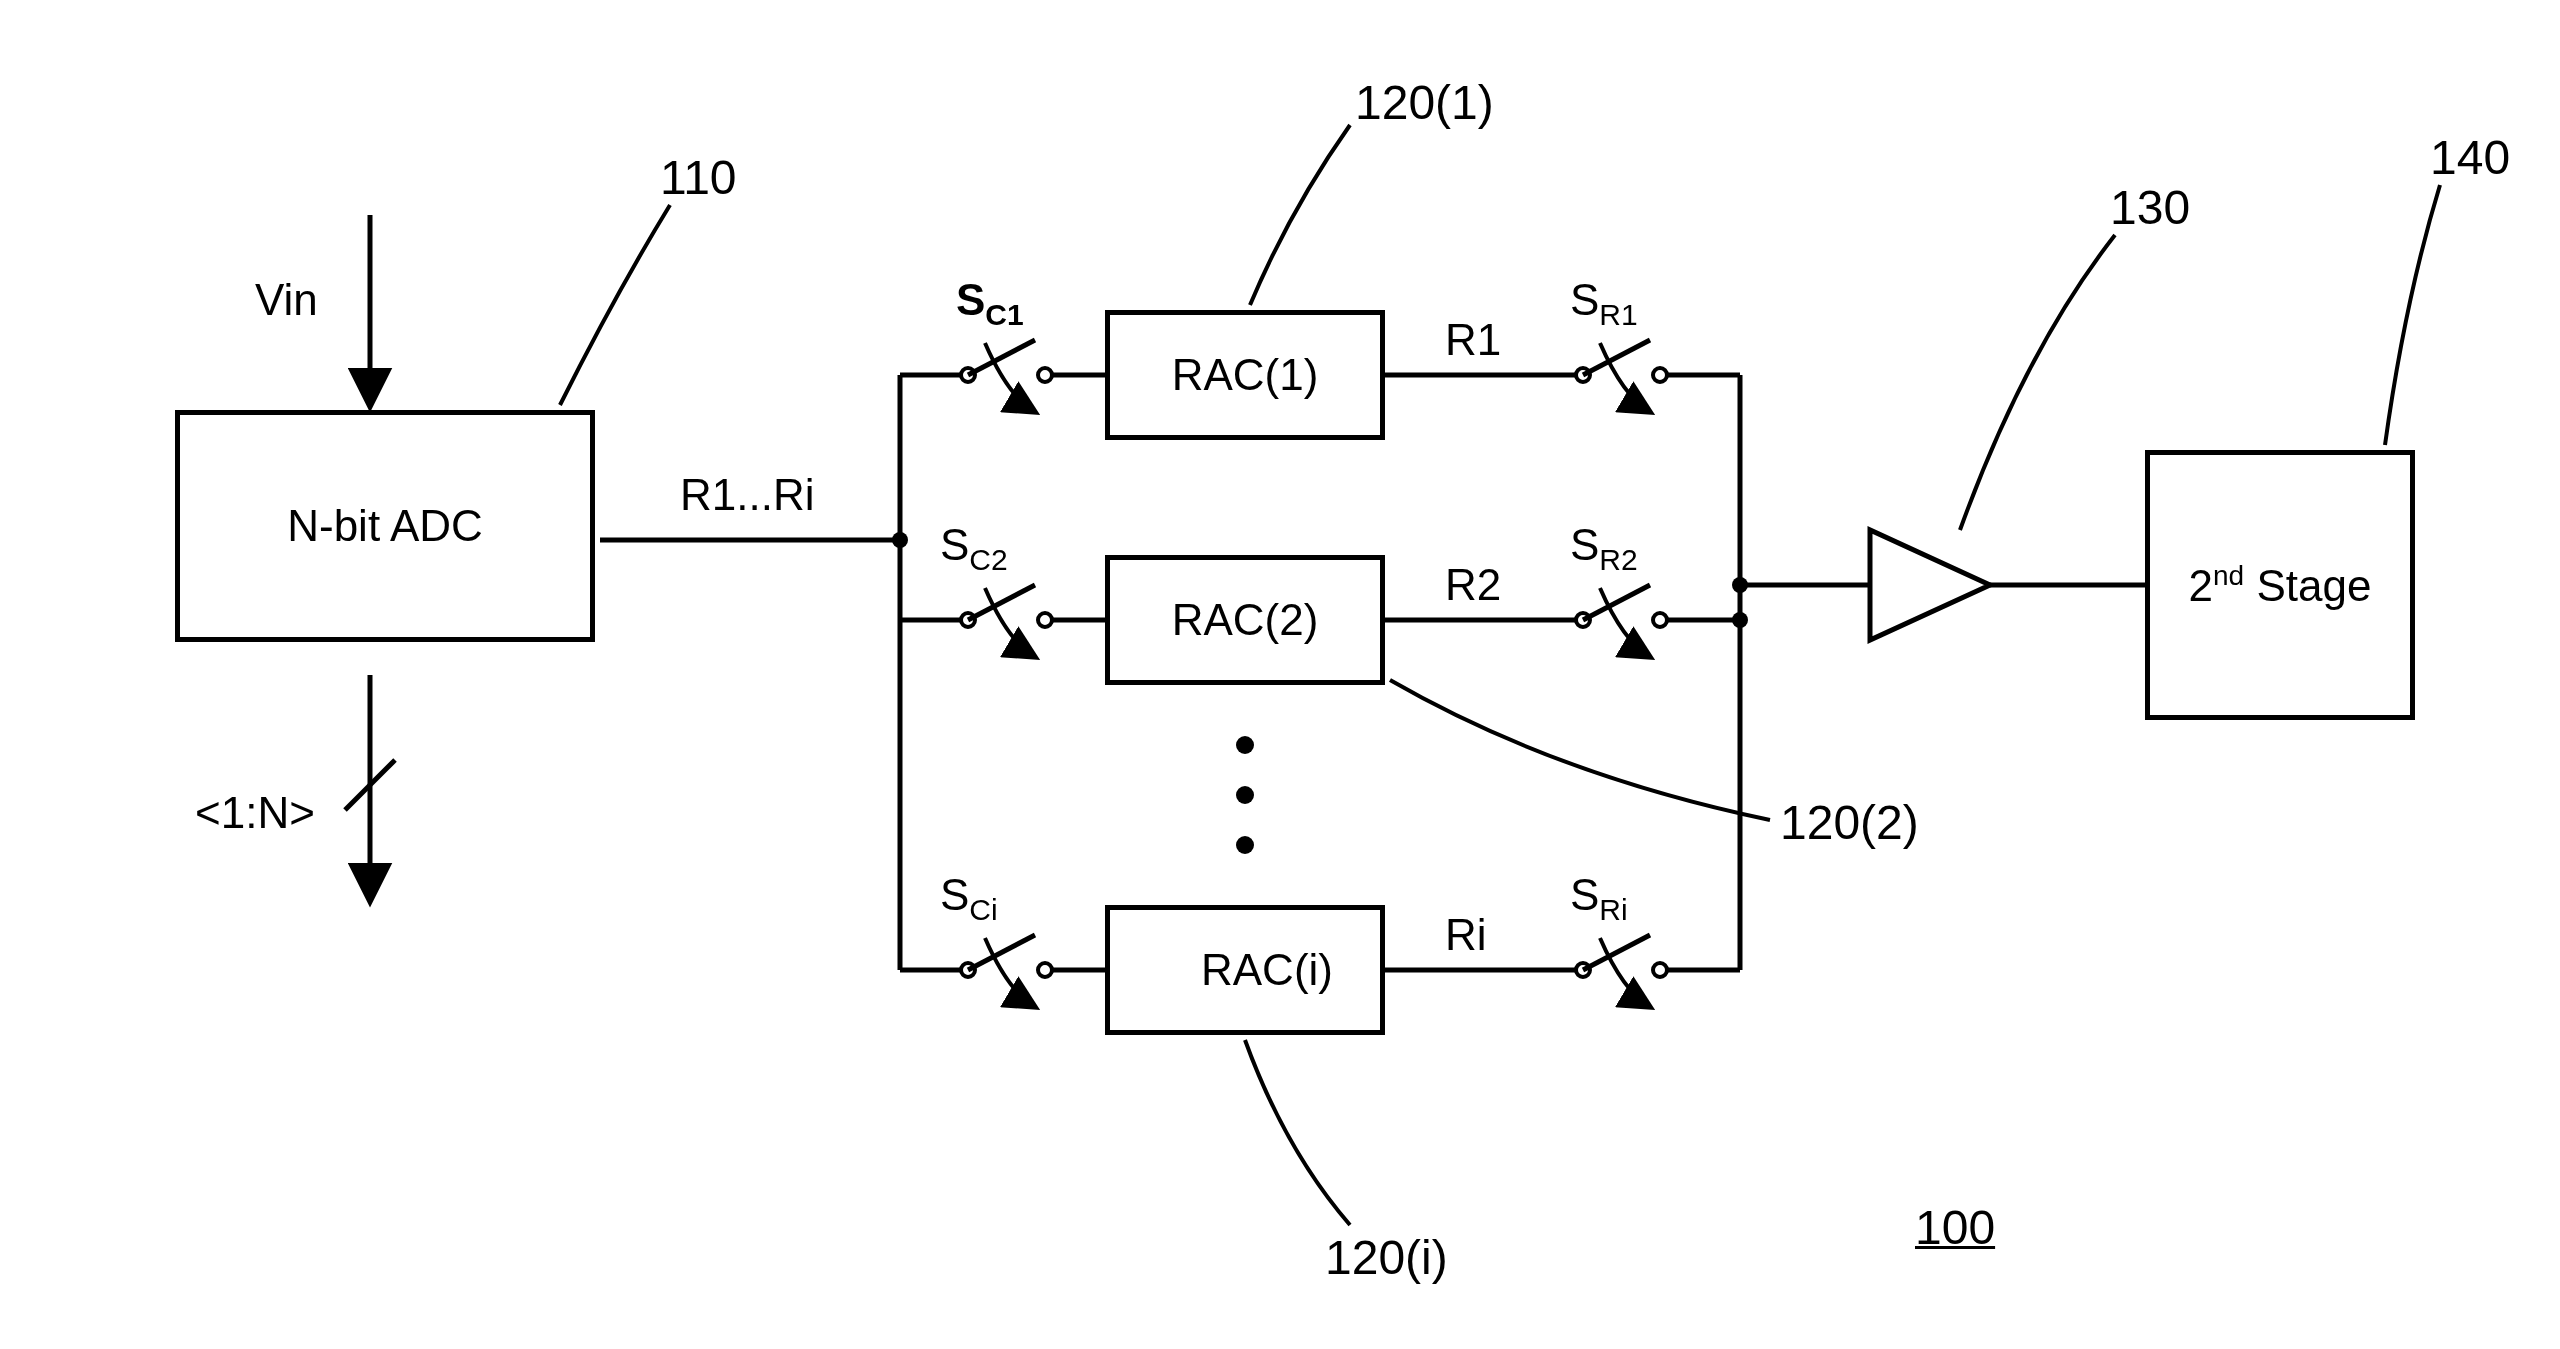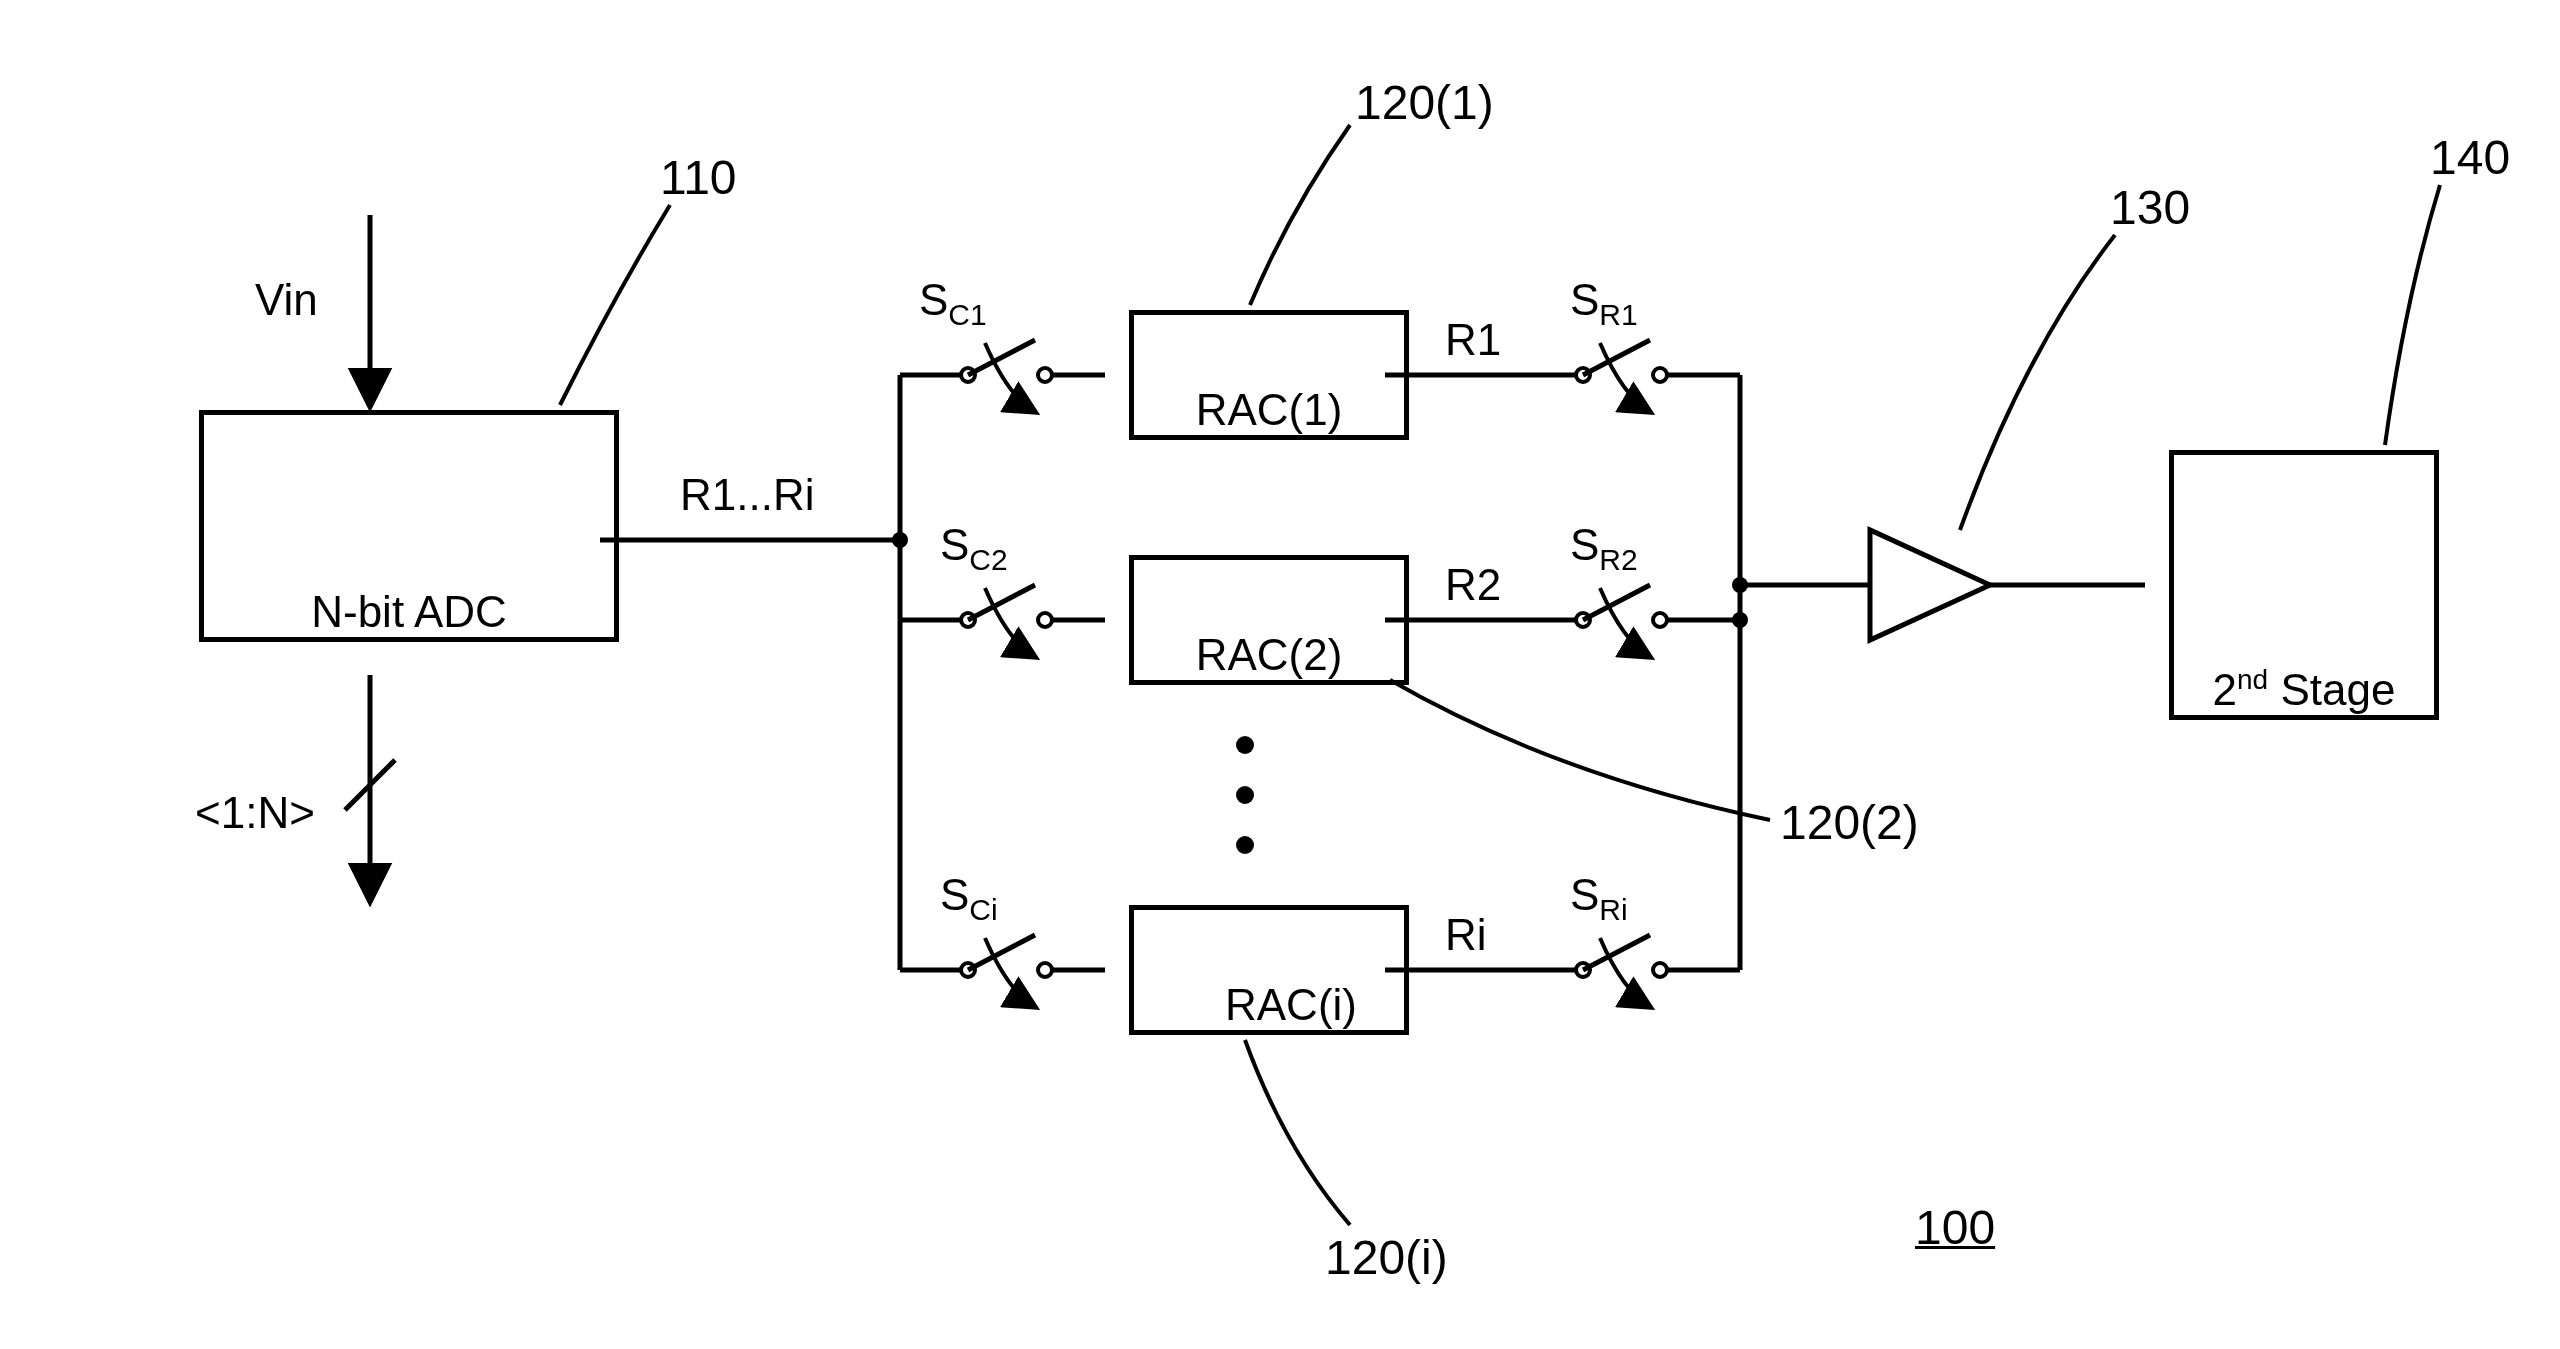--- a/index.html
+++ b/index.html
@@ -20,25 +20,24 @@
     color: #000;
     white-space: nowrap;
   }
   .sub { font-size: 30px; vertical-align: sub; }
   .sup { font-size: 28px; vertical-align: super; }
   .box {
     position: absolute;
     border: 5px solid #000;
     background: #fff;
     display: flex;
-    align-items: flex-end;
+    align-items: center;
     justify-content: center;
     font-size: 44px;
     text-align: center;
-    margin-left: 24px;
   }
   .figref { position: absolute; font-size: 48px; }
   .underlined { text-decoration: underline; text-decoration-thickness: 3px; }
   svg { position: absolute; top:0; left:0; overflow: visible; }
 </style>
 </head>
 <body>
 
 <div class="canvas">
 
@@ -73,21 +72,21 @@
   <div class="figref underlined" style="left:1915px; top:1200px;">100</div>
 
   <div class="label" style="left:255px; top:275px;">Vin</div>
   <div class="label" style="left:680px; top:470px;">R1...Ri</div>
   <div class="label" style="left:195px; top:788px;">&lt;1:N&gt;</div>
 
   <div class="label" style="left:1445px; top:315px;">R1</div>
   <div class="label" style="left:1445px; top:560px;">R2</div>
   <div class="label" style="left:1445px; top:910px;">Ri</div>
 
-  <div class="label" style="left:919px; top:275px;"><span>S</span><span class="sub">C1</span></div>
+  <div class="label" style="left:956px; top:275px;font-weight:bold;"><span>S</span><span class="sub">C1</span></div>
   <div class="label" style="left:940px; top:520px;"><span>S</span><span class="sub">C2</span></div>
   <div class="label" style="left:940px; top:870px;"><span>S</span><span class="sub">Ci</span></div>
 
   <div class="label" style="left:1570px; top:275px;text-align:center;"><span>S</span><span class="sub">R1</span></div>
   <div class="label" style="left:1570px; top:520px;"><span>S</span><span class="sub">R2</span></div>
   <div class="label" style="left:1570px; top:870px;"><span>S</span><span class="sub">Ri</span></div>
 
   <svg width="2560" height="1349">
     <defs>
       <marker id="arrow" viewBox="0 0 12 12" refX="10" refY="6" markerWidth="9" markerHeight="9" orient="auto-start-reverse">

